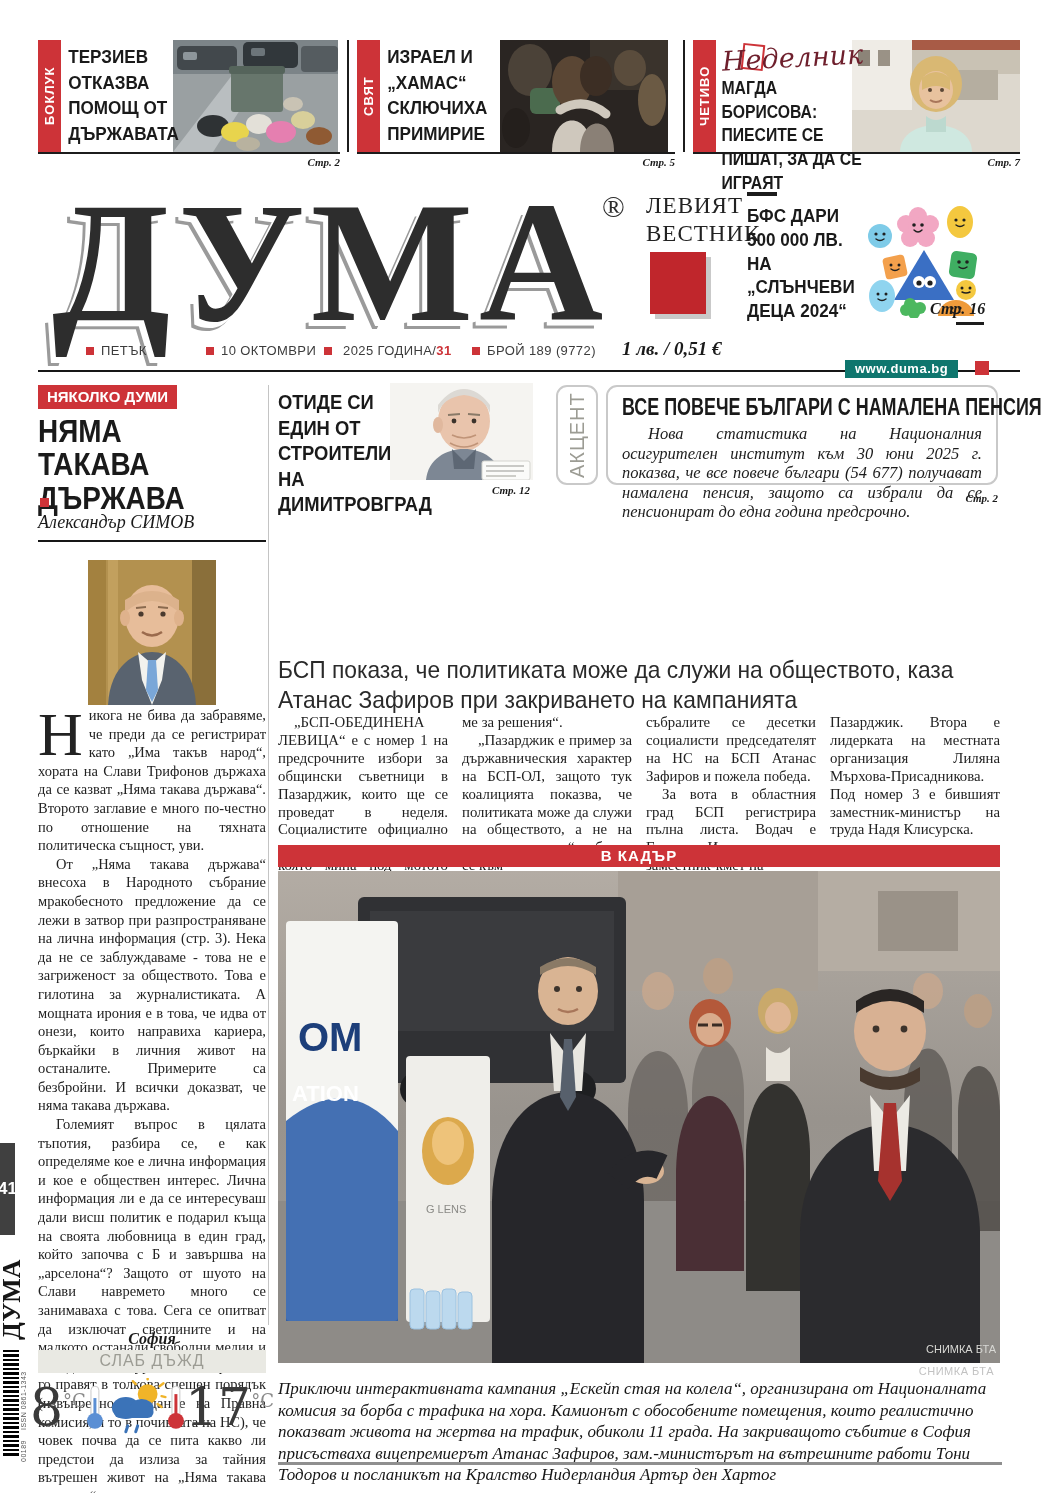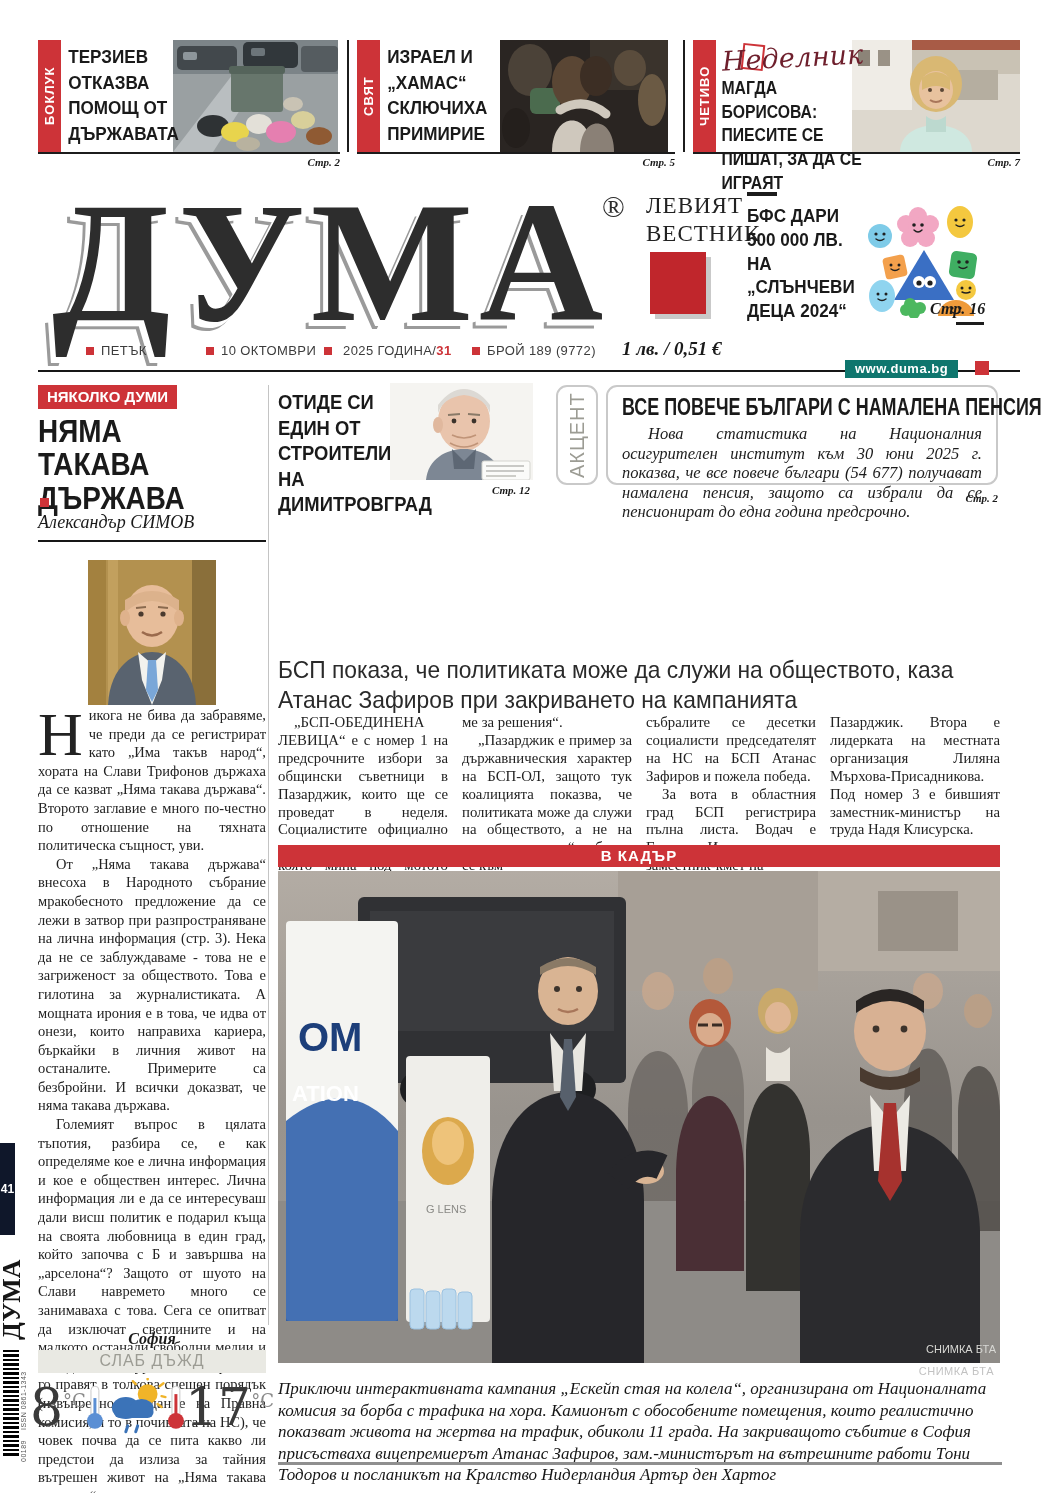--- a/index.html
+++ b/index.html
@@ -46,22 +46,22 @@
   .opauthor { font-style:italic; font-size:18px; }
   .opbody { font-size:14.5px; line-height:18.6px; text-align:justify; color:#222; }
   .opbody p.ind { text-indent:18px; }
   .dropcap { float:left; font-size:62px; line-height:48px; padding:4px 6px 0 0; font-family:"Liberation Serif",serif; }
   .weatherbar { background:#e9e9e3; color:#9c9c94; font-family:"Liberation Sans",sans-serif;
                 font-size:16px; letter-spacing:1px; text-align:center; padding:2px 8px 3px; }
   .temp { font-family:"DejaVu Serif",serif; font-size:52px; color:#3a3a3a; line-height:1; }
   .temp sup { font-size:18px; color:#8a8a8a; }
 
   
-  .greentab { background:#0f172a; color:#fff; font-family:"Liberation Sans",sans-serif; font-weight:bold;
-              font-size:12px; display:flex; align-items:center; justify-content:center; }
+  .greentab { background:#404040; color:#fff; font-family:"Liberation Sans",sans-serif; font-weight:bold;
+              font-size:17px; display:flex; align-items:center; justify-content:center; }
   .vlogo { writing-mode:vertical-rl; transform:rotate(180deg); font-family:"Liberation Serif",serif;
            font-weight:bold; font-size:26px; color:#161616; }
   .barcode { background:repeating-linear-gradient(to bottom,#000 0 2px,#fff 2px 4px,#000 4px 7px,#fff 7px 9px); }
   .issn { writing-mode:vertical-rl; transform:rotate(180deg); font-family:"Liberation Sans",sans-serif;
           font-size:7px; color:#555; letter-spacing:.5px; }
 
   
   .obit-title { font-family:"Liberation Sans",sans-serif; font-weight:bold; font-size:20px; line-height:1.28;
                 transform:scaleX(.92); transform-origin:0 0; width:120%; }
   .akbox { border:2px solid #c9c9c9; border-radius:11px; background:#fff; }

